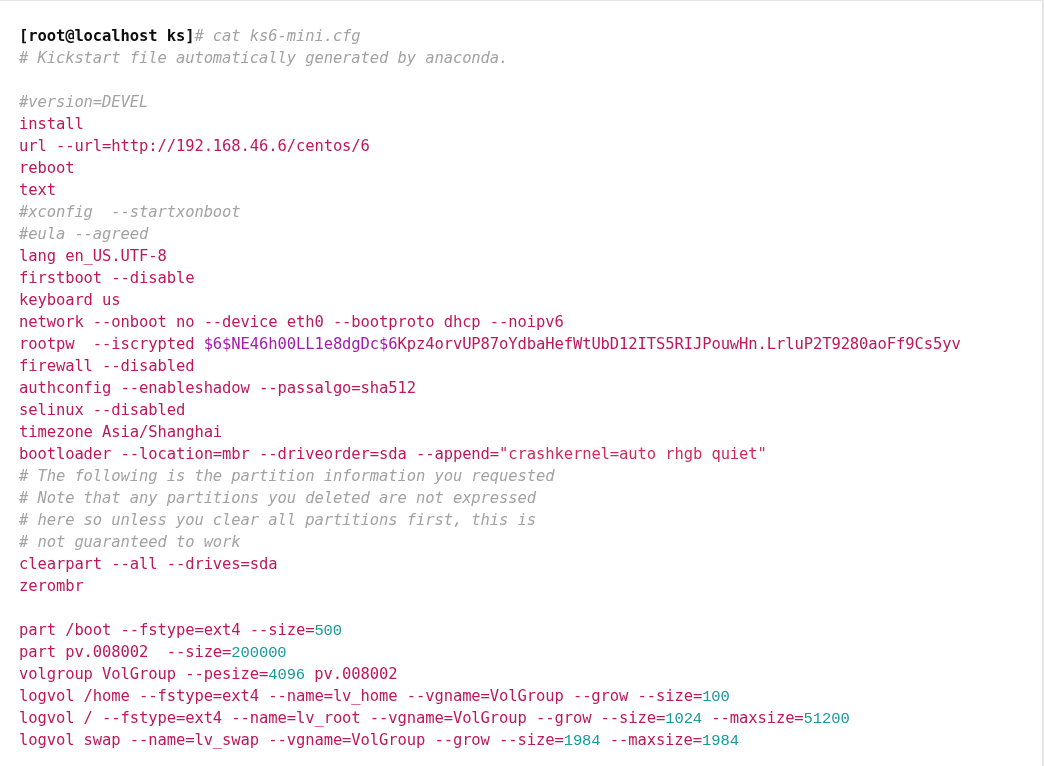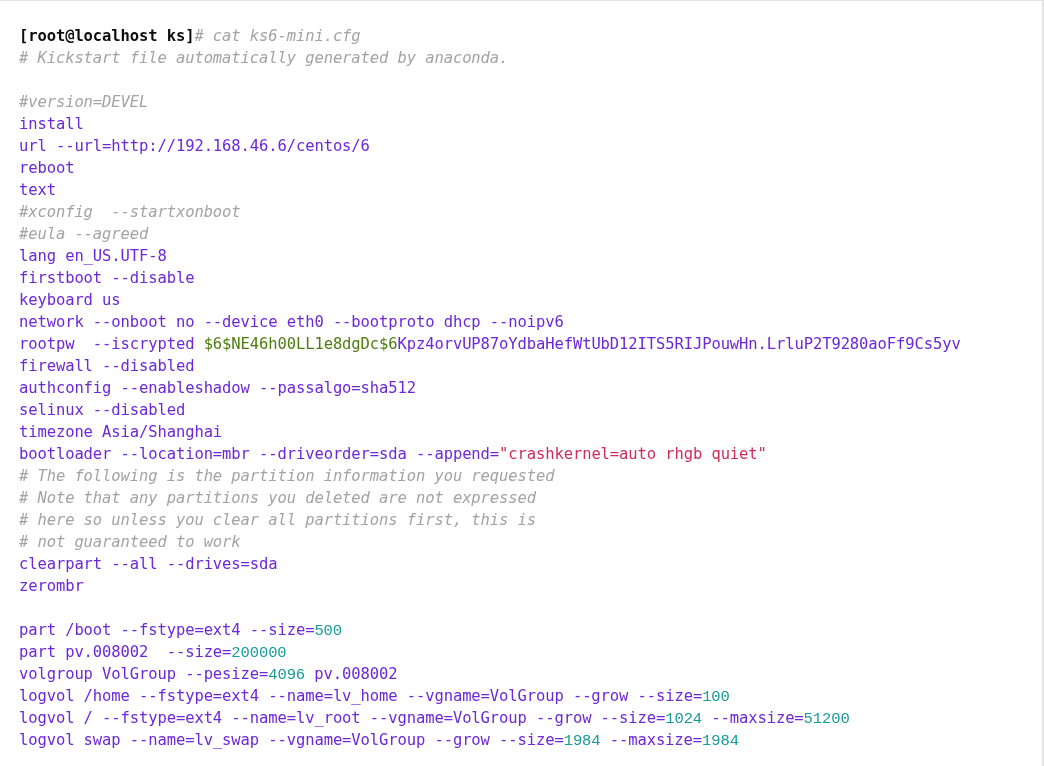--- a/index.html
+++ b/index.html
@@ -33,25 +33,25 @@
   }
   .line {
     white-space: pre;
     height: 22px;
     overflow: visible;
   }
   .line.blank {
     height: 22px;
   }
   
-  .tok-plain   { color: #6d28d9; }
+  .tok-plain   { color: #be185d; }
   .tok-comment { color: #a3a3a3; font-style: italic; }
   .tok-prompt  { color: #0d0d0d; font-weight: bold; }
   .tok-num     { color: #169a9a; font-family: Liberation Mono, monospace; }
-  .tok-hash    { color: #4d7c0f; }
+  .tok-hash    { color: #a21caf; }
   .tok-string  { color: #cf2b5b; }
 </style>
 </head>
 <body>
 
 <div id="terminal-page">
   <div id="code-block"><div class="line"><span class="tok-prompt">[root@localhost ks]</span><span class="tok-comment"># cat ks6-mini.cfg</span></div><div class="line"><span class="tok-comment"># Kickstart file automatically generated by anaconda.</span></div><div class="line blank">&nbsp;</div><div class="line"><span class="tok-comment">#version=DEVEL</span></div><div class="line"><span class="tok-plain">install</span></div><div class="line"><span class="tok-plain">url --url=http://192.168.46.6/centos/6</span></div><div class="line"><span class="tok-plain">reboot</span></div><div class="line"><span class="tok-plain">text</span></div><div class="line"><span class="tok-comment">#xconfig  --startxonboot</span></div><div class="line"><span class="tok-comment">#eula --agreed</span></div><div class="line"><span class="tok-plain">lang en_US.UTF-8</span></div><div class="line"><span class="tok-plain">firstboot --disable</span></div><div class="line"><span class="tok-plain">keyboard us</span></div><div class="line"><span class="tok-plain">network --onboot no --device eth0 --bootproto dhcp --noipv6</span></div><div class="line"><span class="tok-plain">rootpw  --iscrypted </span><span class="tok-hash">$6$NE46h00LL1e8dgDc$6</span><span class="tok-plain">Kpz4orvUP87oYdbaHefWtUbD12ITS5RIJPouwHn.LrluP2T9280aoFf9Cs5yv</span></div><div class="line"><span class="tok-plain">firewall --disabled</span></div><div class="line"><span class="tok-plain">authconfig --enableshadow --passalgo=sha512</span></div><div class="line"><span class="tok-plain">selinux --disabled</span></div><div class="line"><span class="tok-plain">timezone Asia/Shanghai</span></div><div class="line"><span class="tok-plain">bootloader --location=mbr --driveorder=sda --append=</span><span class="tok-string">"crashkernel=auto rhgb quiet"</span></div><div class="line"><span class="tok-comment"># The following is the partition information you requested</span></div><div class="line"><span class="tok-comment"># Note that any partitions you deleted are not expressed</span></div><div class="line"><span class="tok-comment"># here so unless you clear all partitions first, this is</span></div><div class="line"><span class="tok-comment"># not guaranteed to work</span></div><div class="line"><span class="tok-plain">clearpart --all --drives=sda</span></div><div class="line"><span class="tok-plain">zerombr</span></div><div class="line blank">&nbsp;</div><div class="line"><span class="tok-plain">part /boot --fstype=ext4 --size=</span><span class="tok-num">500</span></div><div class="line"><span class="tok-plain">part pv.008002  --size=</span><span class="tok-num">200000</span></div><div class="line"><span class="tok-plain">volgroup VolGroup --pesize=</span><span class="tok-num">4096</span><span class="tok-plain"> pv.008002</span></div><div class="line"><span class="tok-plain">logvol /home --fstype=ext4 --name=lv_home --vgname=VolGroup --grow --size=</span><span class="tok-num">100</span></div><div class="line"><span class="tok-plain">logvol / --fstype=ext4 --name=lv_root --vgname=VolGroup --grow --size=</span><span class="tok-num">1024</span><span class="tok-plain"> --maxsize=</span><span class="tok-num">51200</span></div><div class="line"><span class="tok-plain">logvol swap --name=lv_swap --vgname=VolGroup --grow --size=</span><span class="tok-num">1984</span><span class="tok-plain"> --maxsize=</span><span class="tok-num">1984</span></div></div>
 </div>
 
 </body></html>

